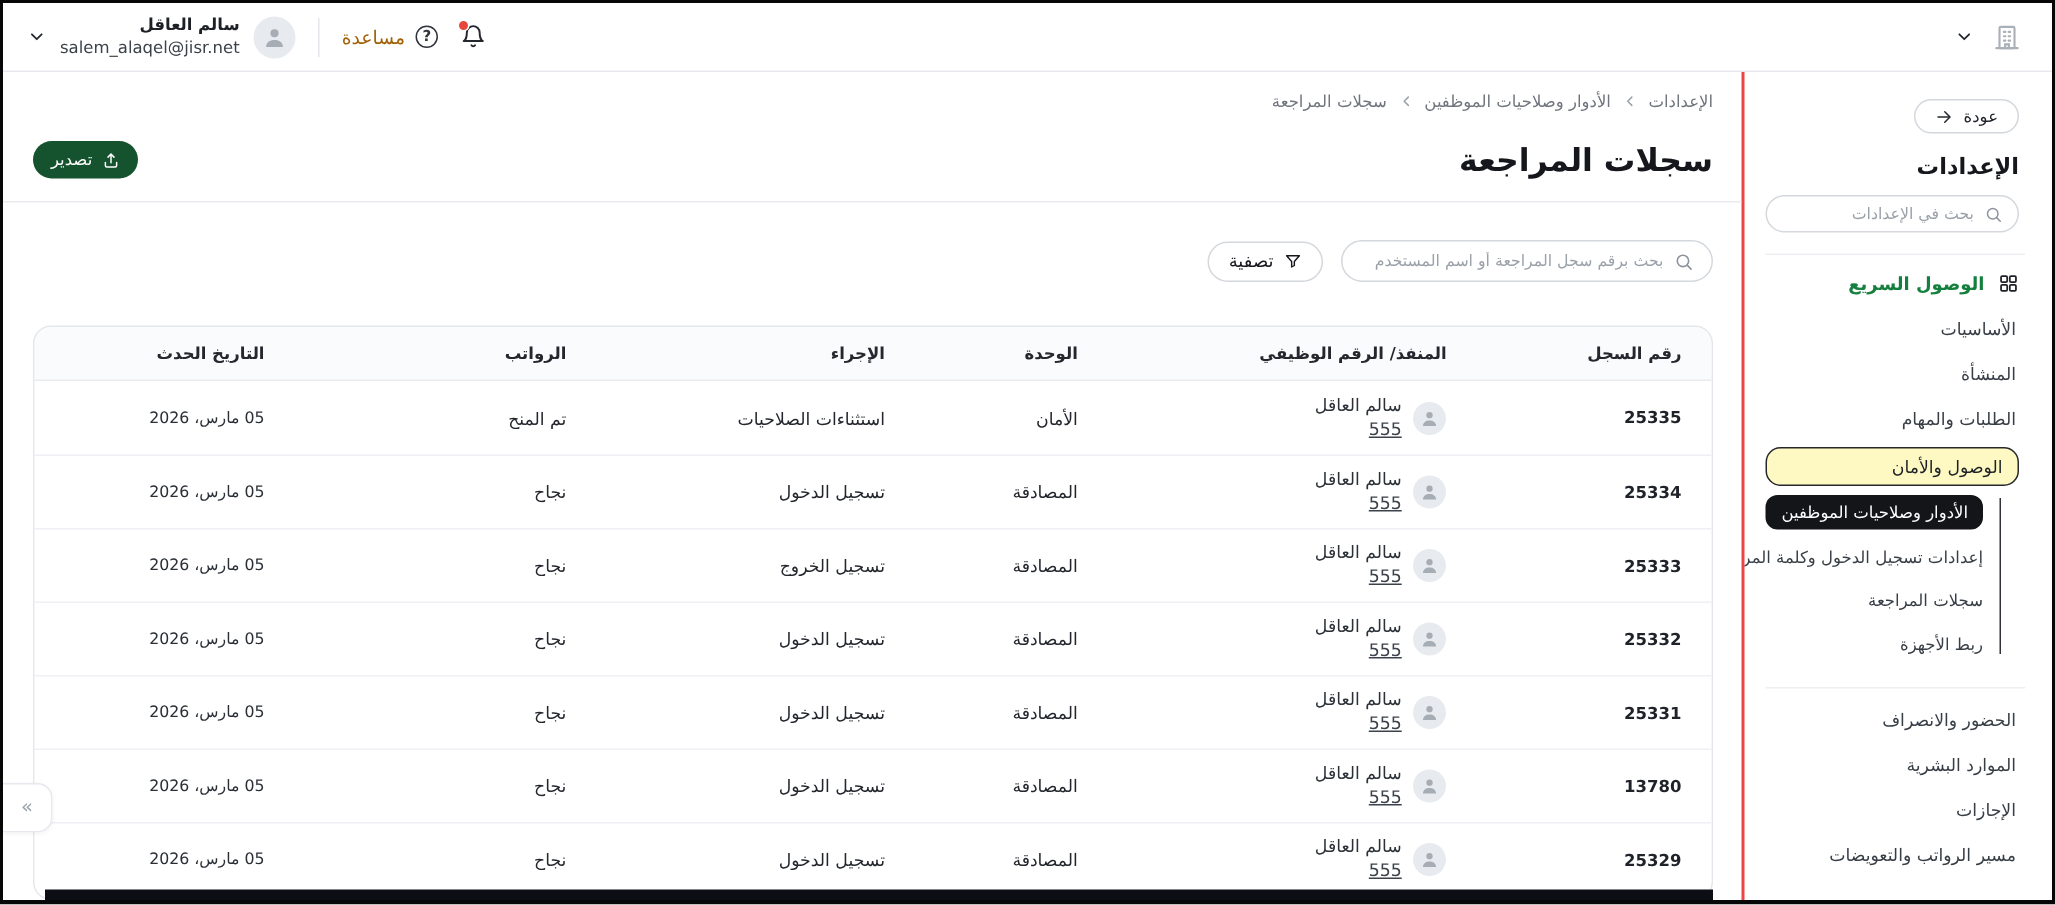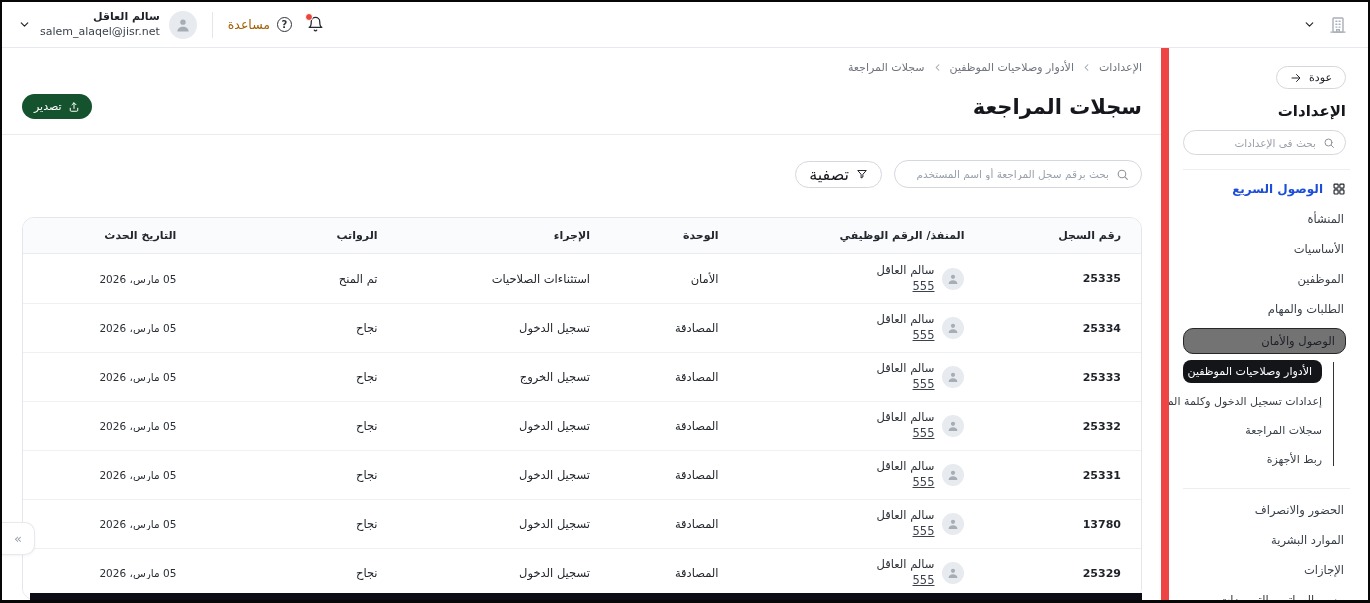--- a/index.html
+++ b/index.html
@@ -28,38 +28,38 @@
   .avatar.sm { width:22px; height:22px; flex:0 0 22px; }
   .user-chip { display:flex; align-items:center; gap:9px; cursor:pointer; }
   .user-text { display:flex; flex-direction:column; align-items:flex-start; line-height:1.35; }
   .user-name { font-size:11px; font-weight:600; color:#1d2127; }
   .user-email { font-size:11px; color:#3c424b; direction:ltr; }
 
   
   .body-row { flex:1; display:flex; min-height:0; position:relative; }
 
   
-  .sidebar { flex:0 0 207px; width:207px; border-left:8px solid #ef4444; background:#fff;
+  .sidebar { flex:0 0 207px; width:207px; border-left:2px solid #ef4444; background:#fff;
     padding:18px 22px 0 14px; overflow:hidden; }
   .back-row { text-align:start; }
   .back-btn { display:inline-flex; align-items:center; gap:7px; border:1px solid #d4d8dd;
     background:#fff; border-radius:14px; padding:4px 13px; font-size:11px; color:#1d2127; cursor:pointer; }
   .sb-title { font-size:15px; font-weight:bold; color:#15171c; margin:13px 0 10px; }
   .sb-search { display:flex; align-items:center; gap:7px; border:1px solid #d4d8dd; border-radius:14px;
     height:25px; padding:0 10px; color:#8d939c; }
   .sb-search input { border:none; outline:none; width:100%; font-size:10.5px; background:transparent;
     color:#30353c; font-family:inherit; }
   .sb-search input::placeholder { color:#9aa1a9; }
   .sb-divider { height:1px; background:#eceef1; margin:14px -4px 6px 0; }
   .quick-access { display:flex; align-items:center; gap:9px; font-size:12px; font-weight:600;
-    color:#1d4ed8; margin:12px 0 8px; cursor:pointer; }
+    color:#15803d; margin:12px 0 8px; cursor:pointer; }
   .nav-item { display:block; font-size:11.5px; color:#383e46; padding:8px 2px; cursor:pointer;
     white-space:nowrap; }
   .nav-parent-active { border:1px solid #26282c; border-radius:10px; padding:5px 10px; margin:4px 0 6px;
-    font-size:11.5px; color:#1d2127; cursor:pointer; background:#737373; }
+    font-size:11.5px; color:#1d2127; cursor:pointer; background:#fef9c3; }
   .submenu { position:relative; padding-right:24px; }
   .submenu::before { content:""; position:absolute; right:12px; top:2px; bottom:8px; width:1.5px;
     background:#303338; }
   .submenu .nav-item { padding:8px 0; font-size:11px; }
   .sub-active { display:block; background:#141519; color:#fff; border-radius:8px; padding:5px 10px;
     margin:2px 0 4px; font-size:11px; cursor:pointer; white-space:nowrap; }
 
   
   .main { flex:1; min-width:0; padding:13px 19px 0 20px; display:flex; flex-direction:column; }
   .breadcrumb { display:flex; align-items:center; gap:7px; font-size:11px; color:#70747d; }
@@ -71,21 +71,21 @@
     border:none; border-radius:14px; height:25px; padding:0 12px; font-size:11px; cursor:pointer;
     font-family:inherit; }
   .title-divider { height:1px; background:#e9ebef; margin:15px -19px 0 -20px; }
   .filter-row { display:flex; align-items:center; gap:12px; margin-top:25px; }
   .tbl-search { display:flex; align-items:center; gap:7px; width:248px; height:28px;
     border:1px solid #d4d8dd; border-radius:15px; padding:0 12px; color:#8d939c; background:#fff; }
   .tbl-search input { border:none; outline:none; width:100%; font-size:10.5px; background:transparent;
     color:#30353c; font-family:inherit; }
   .tbl-search input::placeholder { color:#9aa1a9; }
   .filter-btn { display:inline-flex; align-items:center; gap:7px; border:1px solid #d4d8dd;
-    background:#fff; border-radius:14px; height:27px; padding:0 13px; font-size:16px; color:#15171c;
+    background:#fff; border-radius:14px; height:27px; padding:0 13px; font-size:12px; color:#15171c;
     cursor:pointer; font-family:inherit; }
 
   .table-card { margin-top:29px; border:1px solid #e3e6ea; border-radius:12px; overflow:hidden;
     background:#fff; flex:1; }
   .thead { display:flex; align-items:center; height:36px; background:#fafbfc;
     border-bottom:1px solid #e9ebef; font-size:11px; font-weight:bold; color:#24282e; }
   .tcell { padding-right:20px; text-align:right; overflow:hidden; white-space:nowrap; }
   .thead .tcell:nth-child(1), .trow .tcell:nth-child(1) { width:14%; }
   .thead .tcell:nth-child(2), .trow .tcell:nth-child(2) { width:22%; }
   .thead .tcell:nth-child(3), .trow .tcell:nth-child(3) { width:11.5%; }
@@ -199,25 +199,24 @@
             <rect x="3.5" y="3.5" width="7" height="7" rx="1.4"></rect>
               <rect x="13.5" y="3.5" width="7" height="7" rx="1.4"></rect>
             <rect x="3.5" y="13.5" width="7" height="7" rx="1.4"></rect>
               <rect x="13.5" y="13.5" width="7" height="7" rx="1.4"></rect>
           </svg>
         </span>
         <span>الوصول السريع</span>
       </div>
 
       <div id="nav-top">
+  <div class="nav-item">الأساسيات</div>
+
   <div class="nav-item">المنشأة</div>
 
-  <div class="nav-item">الأساسيات</div>
-
-  <div class="nav-item">الموظفين</div>
 
   <div class="nav-item">الطلبات والمهام</div>
 </div>
 
       <div class="nav-parent-active">الوصول والأمان</div>
 
       <div class="submenu" id="nav-sub">
         <span class="sub-active">الأدوار وصلاحيات الموظفين</span>
 
   <span class="nav-item">إعدادات تسجيل الدخول وكلمة المرور</span>

